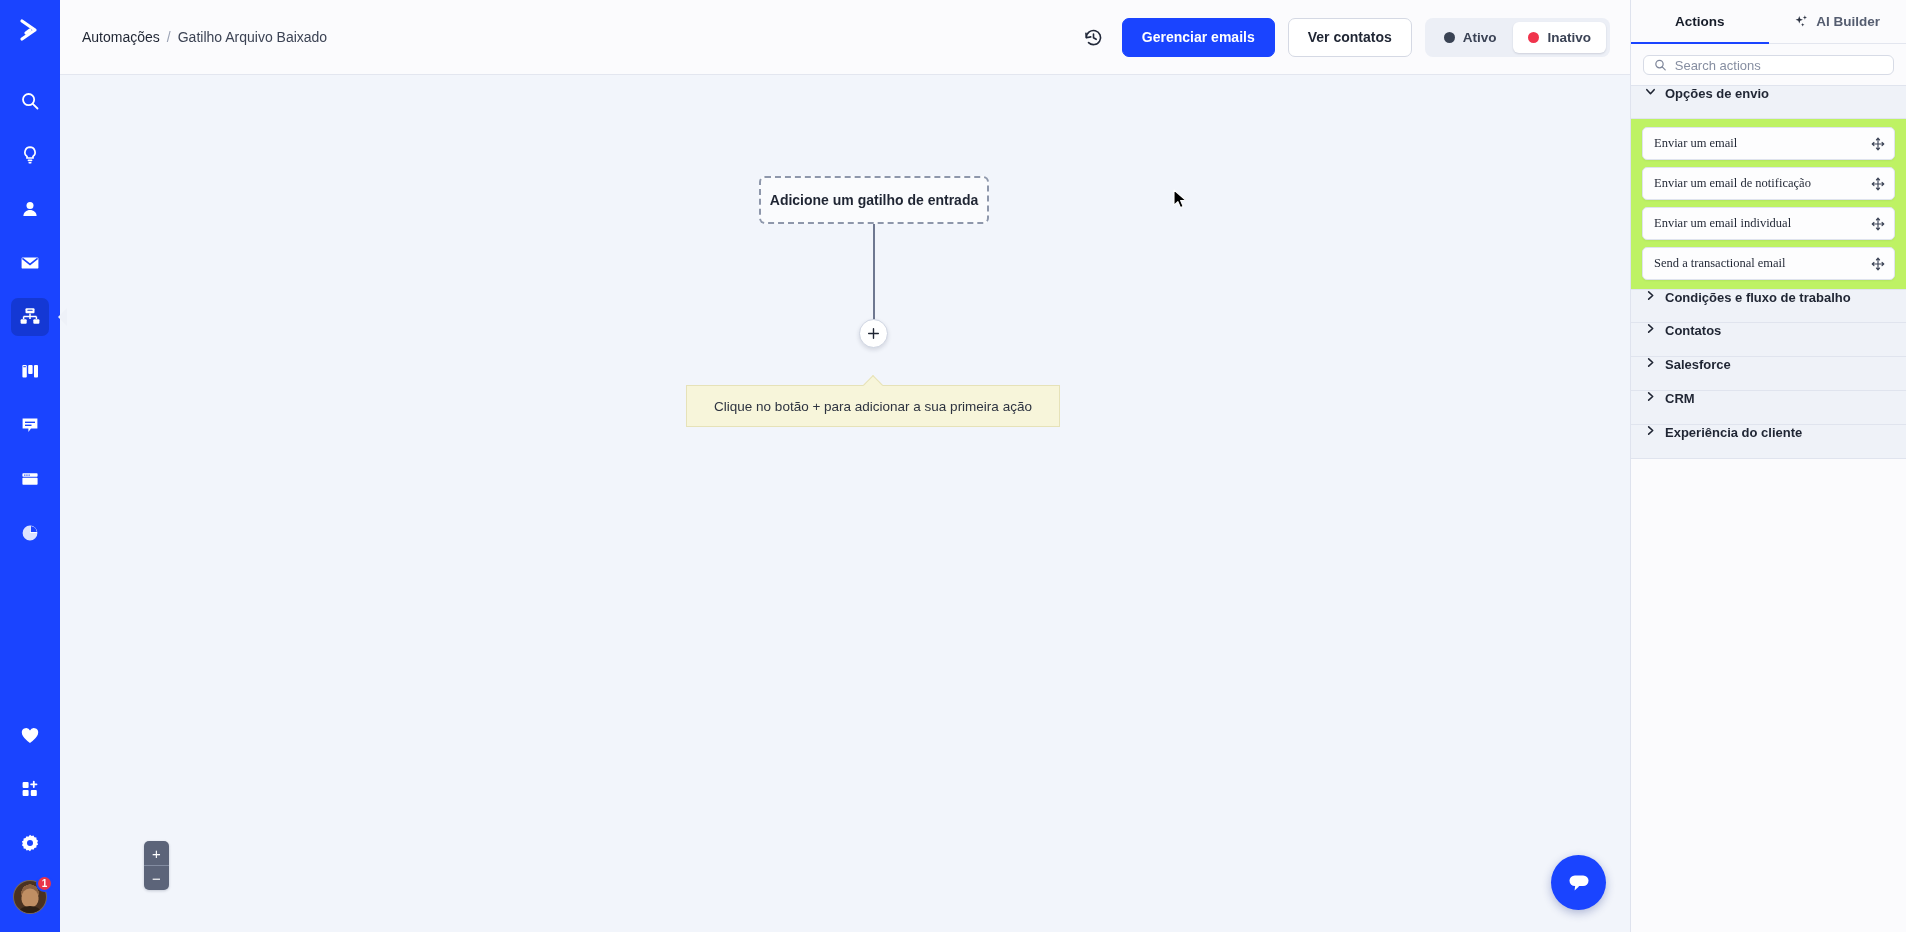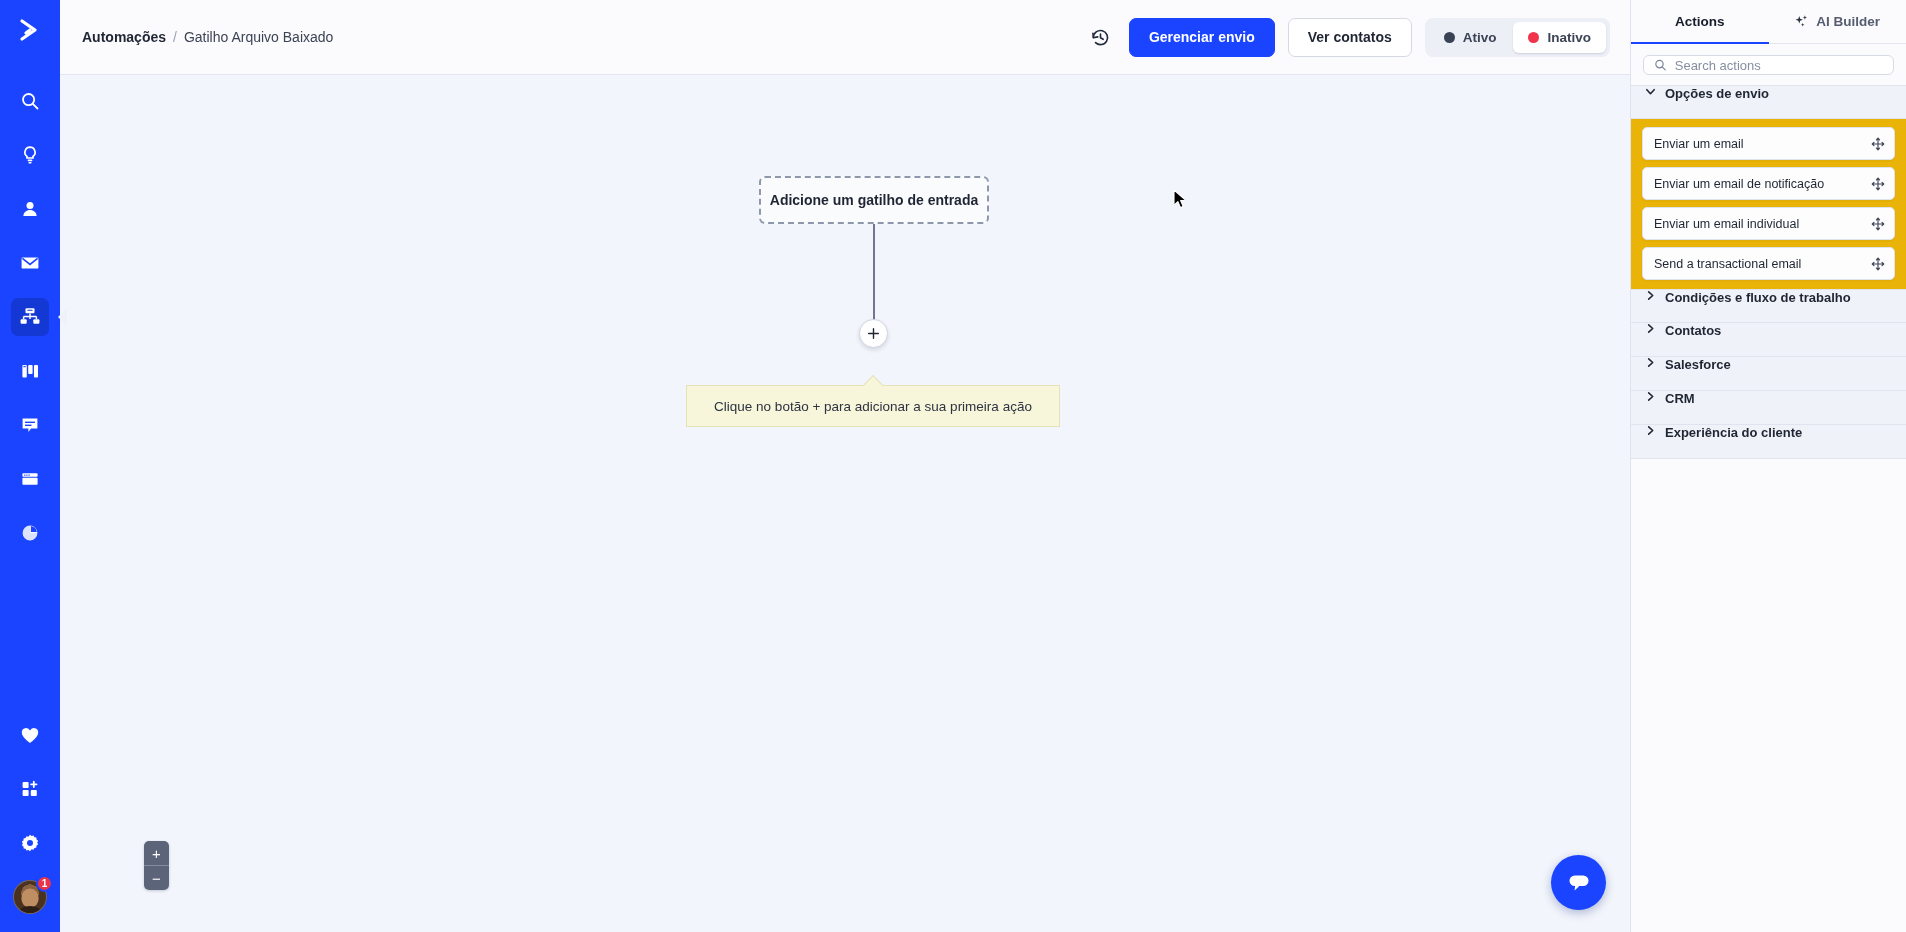--- a/index.html
+++ b/index.html
@@ -92,21 +92,21 @@
   .topbar {
     height: 75px; flex: 0 0 75px;
     background: #fbfbfd;
     border-bottom: 1px solid #e3e6ef;
     display: flex; align-items: center;
     padding: 0 20px 0 22px;
     position: relative;
     z-index: 20;
   }
   .breadcrumb { display: flex; align-items: center; gap: 7px; font-size: 14px; }
-  .bc-root { font-weight: 700; color: #1f2533; cursor: pointer; text-align: right; }
+  .bc-root { font-weight: 400; color: #1f2533; cursor: pointer; text-align: right; }
   .bc-sep { color: #9aa2b4; font-weight: 400; }
   .bc-leaf { color: #3c4354; font-weight: 400; }
   .topbar-right { margin-left: auto; display: flex; align-items: center; gap: 13px; }
   .icon-btn {
     width: 30px; height: 30px;
     display: flex; align-items: center; justify-content: center;
     cursor: pointer; border-radius: 5px; background: transparent; border: none;
   }
   .btn {
     height: 39px; padding: 0 19px;
@@ -281,21 +281,21 @@
     height: 34px;
     background: #eff2f8;
     border-top: 1px solid #e0e4ee;
     border-bottom: 1px solid #e0e4ee;
     display: flex; align-items: flex-start;
     gap: 9px; padding: 0 13px;
     font-size: 13px; font-weight: 700; color: #1f2533;
     cursor: pointer;
   }
   .section-header + .section-header { border-top: none; }
-  .section-body { padding: 8px 11px 9px 11px; background: #eab308; }
+  .section-body { padding: 8px 11px 9px 11px; background: #bef264; font-family: Liberation Serif, serif; }
   .action-card {
     height: 33px;
     margin-bottom: 7px;
     background: #fdfdfe;
     border: 1px solid #dfe3ee;
     border-radius: 5px;
     box-shadow: 0 1px 2px rgba(25,35,65,.06);
     display: flex; align-items: center;
     padding: 0 9px 0 11px;
     font-size: 12.5px; color: #1f2533;
@@ -425,21 +425,21 @@
 
       <div class="topbar-right">
         <div class="icon-btn">
           <svg width="21" height="21" viewBox="0 0 22 22">
             <path d="M3.6 11a7.4 7.4 0 1 1 2.2 5.3" stroke="#22293a" stroke-width="1.7" fill="none" stroke-linecap="round"></path>
             <path d="M3.1 6.6 L3.5 11.2 L8.1 10.3" stroke="#22293a" stroke-width="1.7" fill="none" stroke-linecap="round" stroke-linejoin="round"></path>
             <path d="M11 7.3 V11.2 L13.8 12.9" stroke="#22293a" stroke-width="1.7" fill="none" stroke-linecap="round" stroke-linejoin="round"></path>
           </svg>
         </div>
 
-        <button class="btn btn-primary">Gerenciar envio</button>
+        <button class="btn btn-primary">Gerenciar emails</button>
         <button class="btn btn-outline">Ver contatos</button>
 
         <div class="toggle-group">
           <div class="toggle-opt">
             <span class="dot dot-grey"></span>
             <span>Ativo</span>
           </div>
           <div class="toggle-opt selected">
             <span class="dot dot-red"></span>
             <span>Inativo</span>

